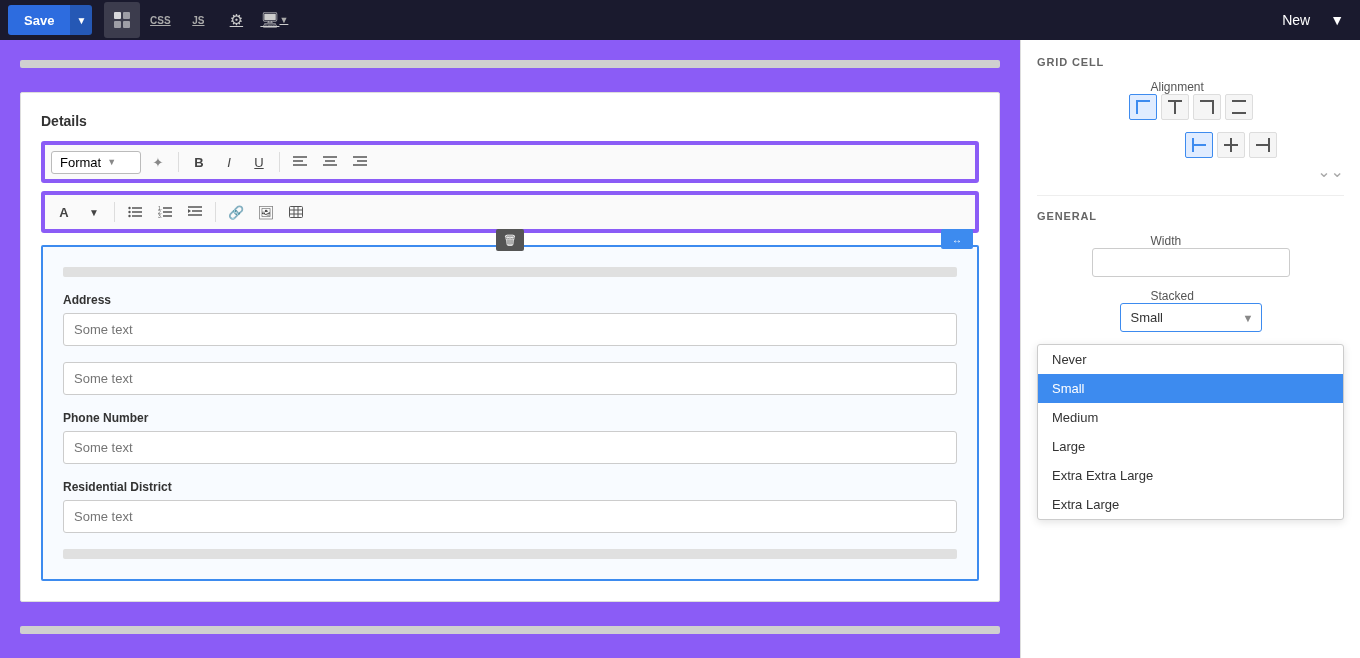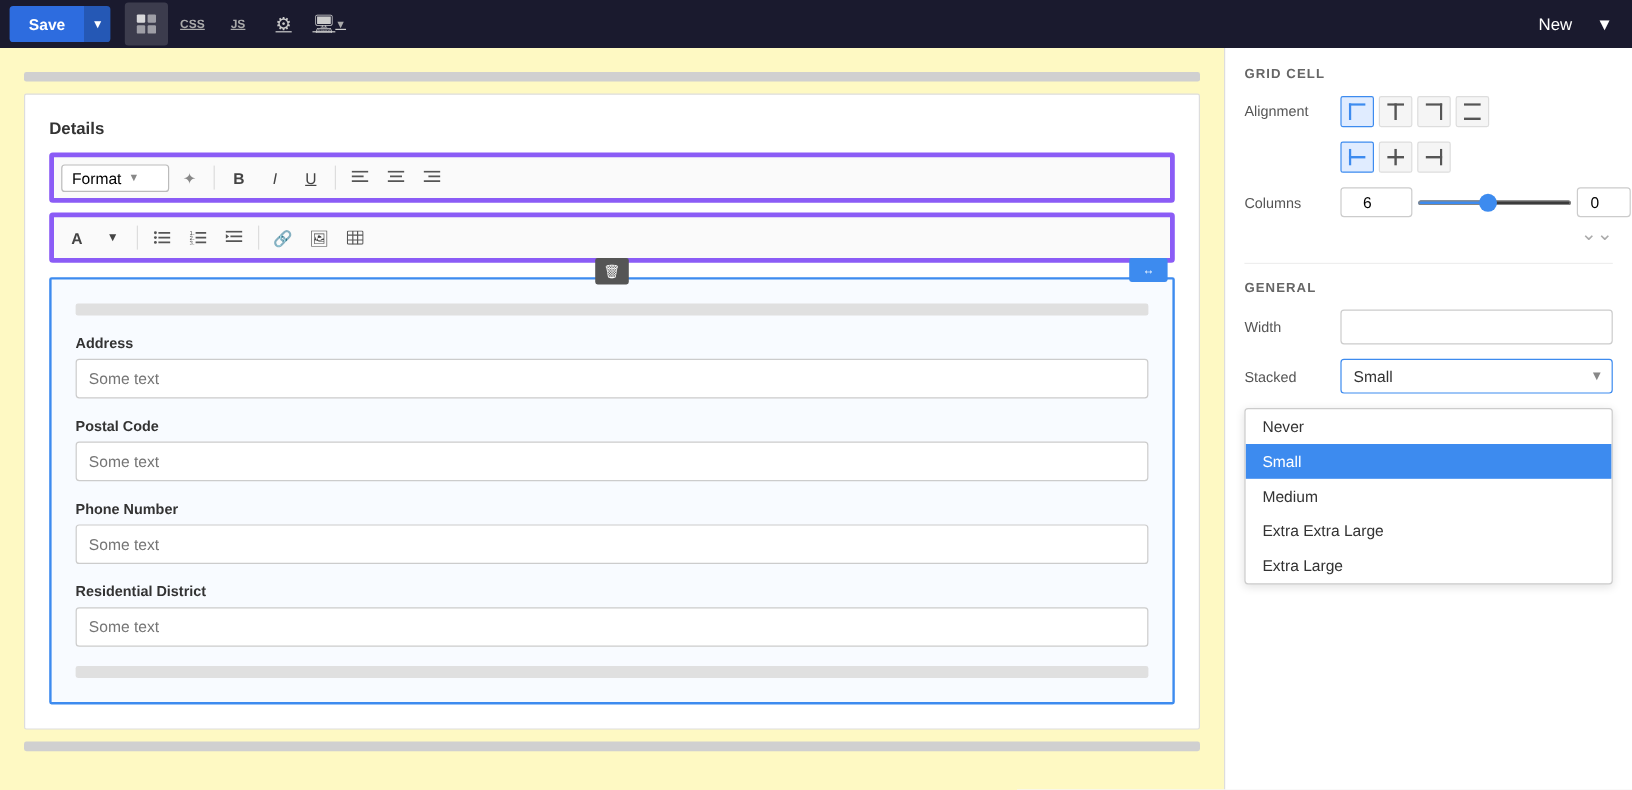--- a/index.html
+++ b/index.html
@@ -79,26 +79,26 @@
 
     
     .main-layout {
       display: flex;
       height: calc(100vh - 40px);
     }
 
     
     .canvas-area {
       flex: 1;
-      background: #fef9c3;
+      background: #8b5cf6;
       overflow: auto;
       padding: 20px;
       display: flex;
       flex-direction: column;
-      gap: 10px;
+      gap: 24px;
     }
     .canvas-bar {
       background: #d0d0d0;
       height: 8px;
       border-radius: 2px;
       width: 100%;
     }
 
     .editor-container {
       background: #fff;
@@ -253,20 +253,21 @@
       color: #666;
       letter-spacing: 0.08em;
       margin-bottom: 12px;
       text-transform: uppercase;
     }
 
     .prop-row {
       display: flex;
       align-items: center;
       margin-bottom: 12px;
+      flex-direction: column;
     }
     .prop-label {
       font-size: 12px;
       color: #555;
       width: 80px;
       flex-shrink: 0;
     }
     .prop-controls {
       display: flex;
       align-items: center;
@@ -500,21 +501,20 @@
         <div class="form-panel-resize">↔</div>
 
         <div class="form-top-bar"></div>
 
         <div class="form-grid">
           <div class="form-field">
             <label>Address</label>
             <input type="text" placeholder="Some text" style="">
           </div>
           <div class="form-field">
-            <label>Postal Code</label>
             <input type="text" placeholder="Some text" style="">
           </div>
           <div class="form-field">
             <label>Phone Number</label>
             <input type="text" placeholder="Some text" style="">
           </div>
           <div class="form-field">
             <label>Residential District</label>
             <input type="text" placeholder="Some text" style="">
           </div>
@@ -576,28 +576,20 @@
         </button>
         <button class="align-btn">
           <svg width="14" height="14" viewBox="0 0 14 14">
               <rect x="0" y="6" width="14" height="2" fill="currentColor"></rect>
               <rect x="12" y="0" width="2" height="14" fill="currentColor"></rect>
             </svg>
         </button>
       </div>
     </div>
 
-    <div class="prop-row" style="margin-top:8px;">
-      <div class="prop-label">Columns</div>
-      <div class="prop-controls">
-        <input type="number" class="columns-input" value="6" style="">
-        <input type="range" class="columns-slider" min="1" max="12" value="6" style="flex: 1 1 0%;">
-        <input type="number" class="columns-input" value="0" style="width: 45px;">
-      </div>
-    </div>
 
 
     <div style="text-align:right; margin-top:-8px; margin-bottom:8px;">
       <span style="color:#aaa;font-size:16px;cursor:pointer;">⌄⌄</span>
     </div>
 
     <hr class="section-divider">
 
     <div class="general-section">
       <div class="panel-section-title">GENERAL</div>
@@ -623,18 +615,19 @@
             </select>
             <span class="stacked-select-arrow">▼</span>
           </div>
         </div>
       </div>
 
       <div class="dropdown-menu">
         <div class="dropdown-item">Never</div>
         <div class="dropdown-item selected">Small</div>
         <div class="dropdown-item">Medium</div>
+        <div class="dropdown-item">Large</div>
         <div class="dropdown-item">Extra Extra Large</div>
         <div class="dropdown-item">Extra Large</div>
       </div>
     </div>
   </div>
 </div>
 
 </body></html>

